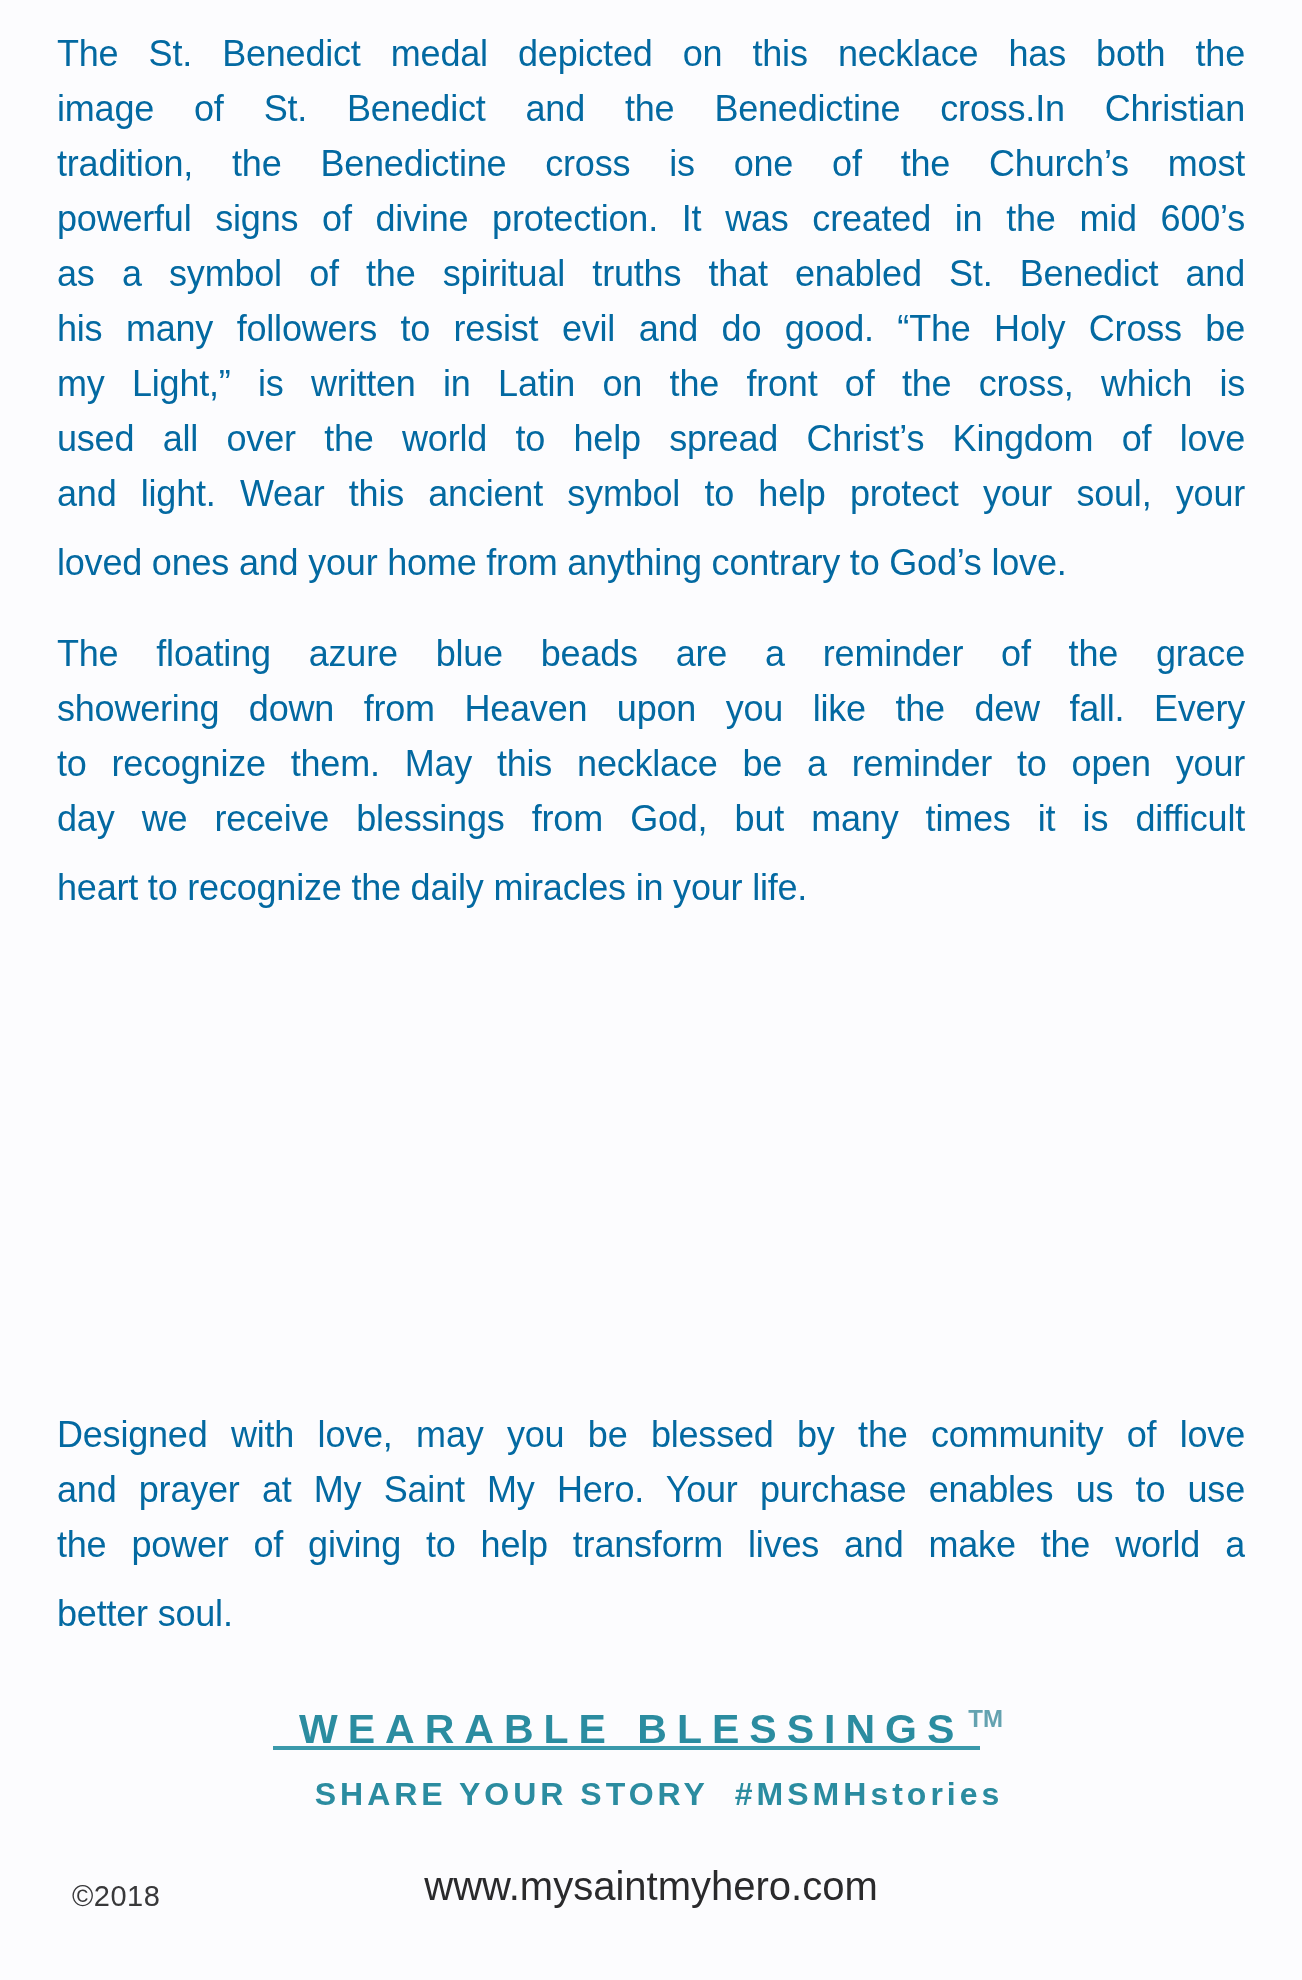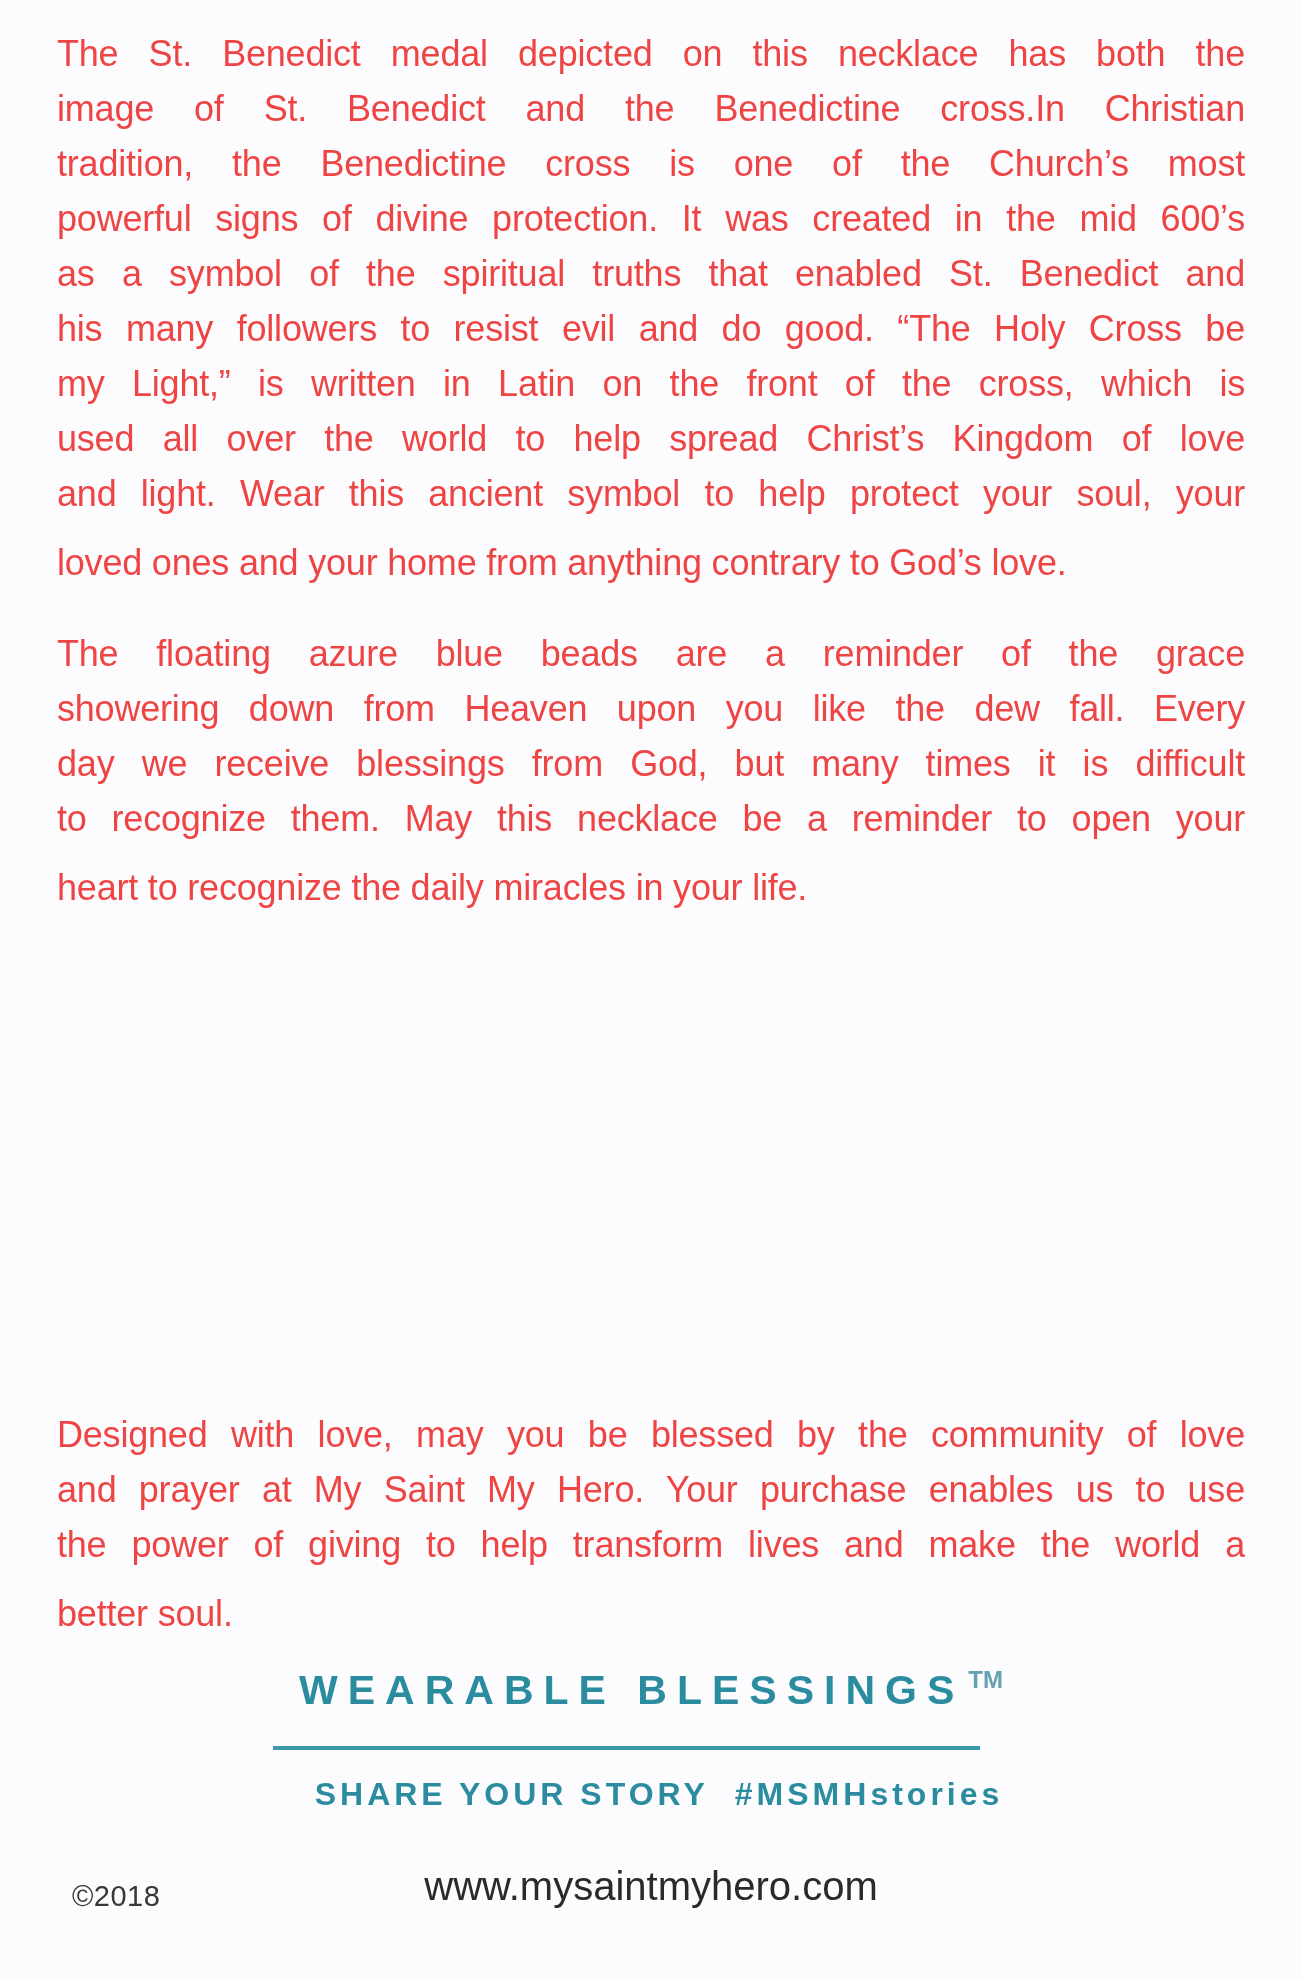--- a/index.html
+++ b/index.html
@@ -16,21 +16,21 @@
   }
   .card {
     position: absolute;
     inset: 0;
     background: #fcfcfe;
   }
   .para {
     position: absolute;
     left: 57px;
     width: 1188px;
-    color: #ef4444;
+    color: #0369a1;
     font-size: 36px;
     letter-spacing: -0.2px;
   }
   .tline {
     height: 55px;
     line-height: 55px;
     text-align: justify;
     text-align-last: justify;
     white-space: nowrap;
     overflow: hidden;
@@ -39,21 +39,21 @@
     text-align: left;
     text-align-last: left;
     margin-top: 14px;
   }
   #p1 { top: 26px; }
   #p2 { top: 626px; }
   #p3 { top: 1407px; }
 
   .brand-logo {
     position: absolute;
-    top: 1666px;
+    top: 1705px;
     left: 0;
     width: 1302px;
     text-align: center;
   }
   .brand-logo .logo-text {
     font-size: 41px;
     font-weight: 700;
     letter-spacing: 10px;
     color: #2b8ca0;
   }
@@ -121,22 +121,22 @@
       <div class="tline">his many followers to resist evil and do good. “The Holy Cross be</div>
       <div class="tline">my Light,” is written in Latin on the front of the cross, which is</div>
       <div class="tline">used all over the world to help spread Christ’s Kingdom of love</div>
       <div class="tline">and light. Wear this ancient symbol to help protect your soul, your</div>
       <div class="tline last">loved ones and your home from anything contrary to God’s love.</div>
     </div>
 
   <div class="para" id="p2">
       <div class="tline">The floating azure blue beads are a reminder of the grace</div>
       <div class="tline">showering down from Heaven upon you like the dew fall. Every</div>
+      <div class="tline">to recognize them. May this necklace be a reminder to open your</div>
       <div class="tline">day we receive blessings from God, but many times it is difficult</div>
-      <div class="tline">to recognize them. May this necklace be a reminder to open your</div>
       <div class="tline last">heart to recognize the daily miracles in your life.</div>
     </div>
 
   <div class="para" id="p3">
       <div class="tline">Designed with love, may you be blessed by the community of love</div>
       <div class="tline">and prayer at My Saint My Hero. Your purchase enables us to use</div>
       <div class="tline">the power of giving to help transform lives and make the world a</div>
       <div class="tline last">better soul.</div>
     </div>
 

